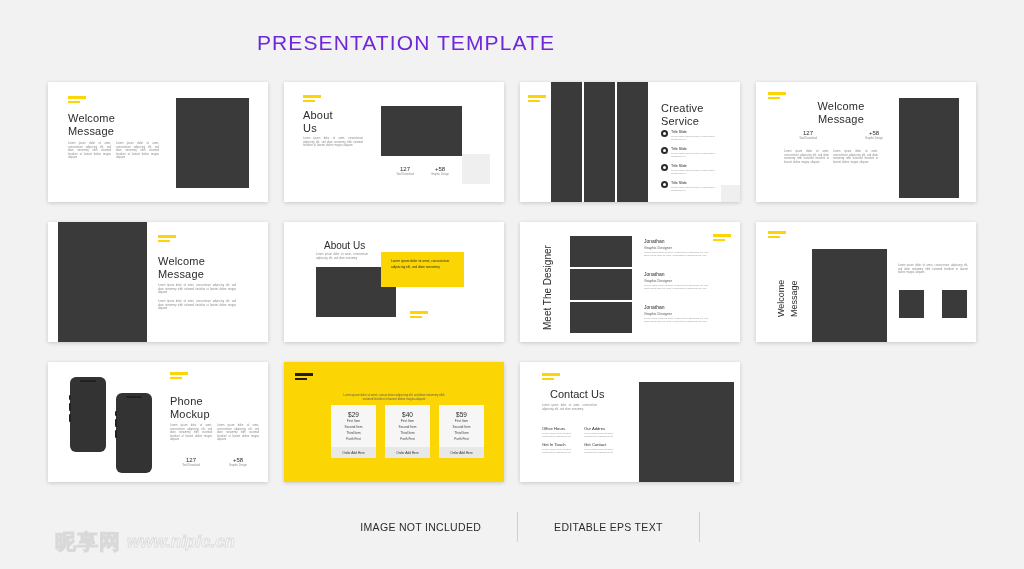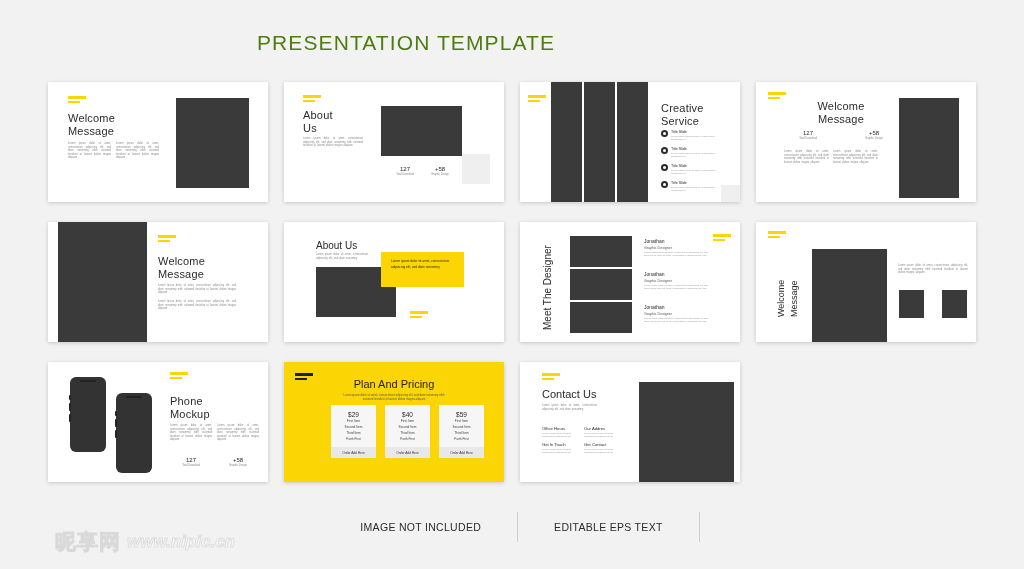--- a/index.html
+++ b/index.html
@@ -8,21 +8,21 @@
     background: #f2f2f2;
     font-family: "Liberation Sans", sans-serif;
     overflow: hidden;
   }
   .page { position: relative; width: 1024px; height: 569px; background: #f2f2f2; }
 
   
   .main-title {
     position: absolute; top: 31px; left: 0; width: 812px;
     text-align: center;
-    font-size: 21px; letter-spacing: 1.1px; color: #4d7c0f;
+    font-size: 21px; letter-spacing: 1.1px; color: #6d28d9;
     font-weight: 400;
   }
 
   
   .grid {
     position: absolute; left: 48px; top: 82px;
     width: 928px; height: 400px;
     display: grid;
     grid-template-columns: repeat(4, 220px);
     grid-template-rows: repeat(3, 120px);
@@ -40,21 +40,21 @@
   .mark { position: absolute; width: 18px; }
   .mark i { display: block; background: #fcd504; height: 2.5px; margin-bottom: 2px; }
   .mark i:nth-child(1) { width: 18px; }
   .mark i:nth-child(2) { width: 12px; }
   .mark.dk i { background: #1f1f1f; }
 
   .block { position: absolute; background: #3a3a3a; }
   .greyblock { position: absolute; background: #efefef; }
 
   .h1 { font-size: 11px; line-height: 13px; color: #2b2b2b; font-weight: 400; letter-spacing: .2px; }
-  .h1b { font-size: 9.5px; line-height: 11.5px; color: #2b2b2b; }
+  .h1b { font-size: 9.5px; line-height: 11.5px; color: #2b2b2b; margin-left: 8px; }
   .lorem {
     font-size: 2.6px; line-height: 3.6px; color: #8a8a8a;
     text-align: justify; word-spacing: .4px;
   }
   .statnum { font-size: 6px; color: #2b2b2b; text-align: center; line-height: 7px; }
   .statlbl { font-size: 2.6px; color: #8a8a8a; text-align: center; line-height: 4px; }
 
   
   .kirco {
     position: absolute; left: 125px; top: 48px; width: 75px; height: 25px;
@@ -362,21 +362,20 @@
         <div class="statnum">+58</div>
         <div class="statlbl">Graphic Design</div>
       </div>
     </div>
 
     <div class="slide yellow">
       <div class="mark dk" style="left:11px; top:11px;">
           <i></i>
           <i></i>
         </div>
-      <div class="ptitle" style="position:absolute; left:0; top:16px; width:220px;">Plan And Pricing</div>
       <div class="psub" style="position:absolute; left:55px; top:31px; width:110px;">Lorem ipsum dolor sit amet, consectetuer adipiscing elit, sed diam nonummy nibh euismod tincidunt ut laoreet dolore magna aliquam</div>
       <div class="pcard" style="left:47px;">
         <div class="pprice">$29</div>
         <div class="pitem">First Item</div>
         <div class="pitem">Second Item</div>
         <div class="pitem">Third Item</div>
         <div class="pitem">Furth First</div>
         <div class="pbtn">Order Add Here</div>
       </div>
       <div class="pcard" style="left:101px;">

